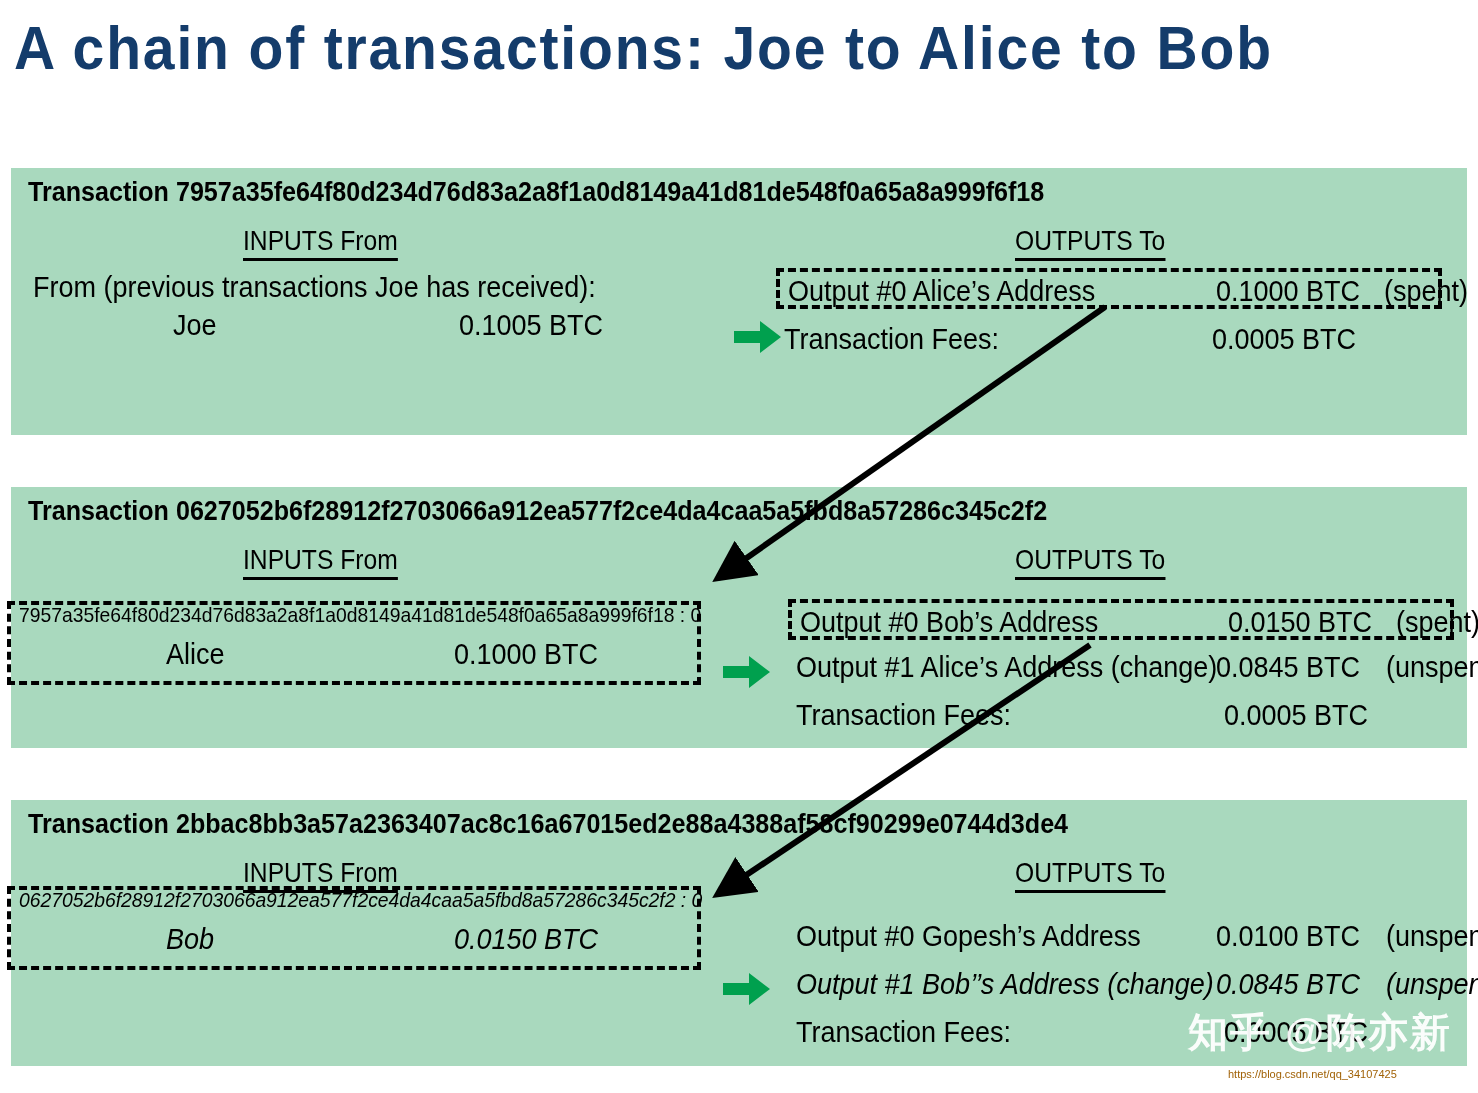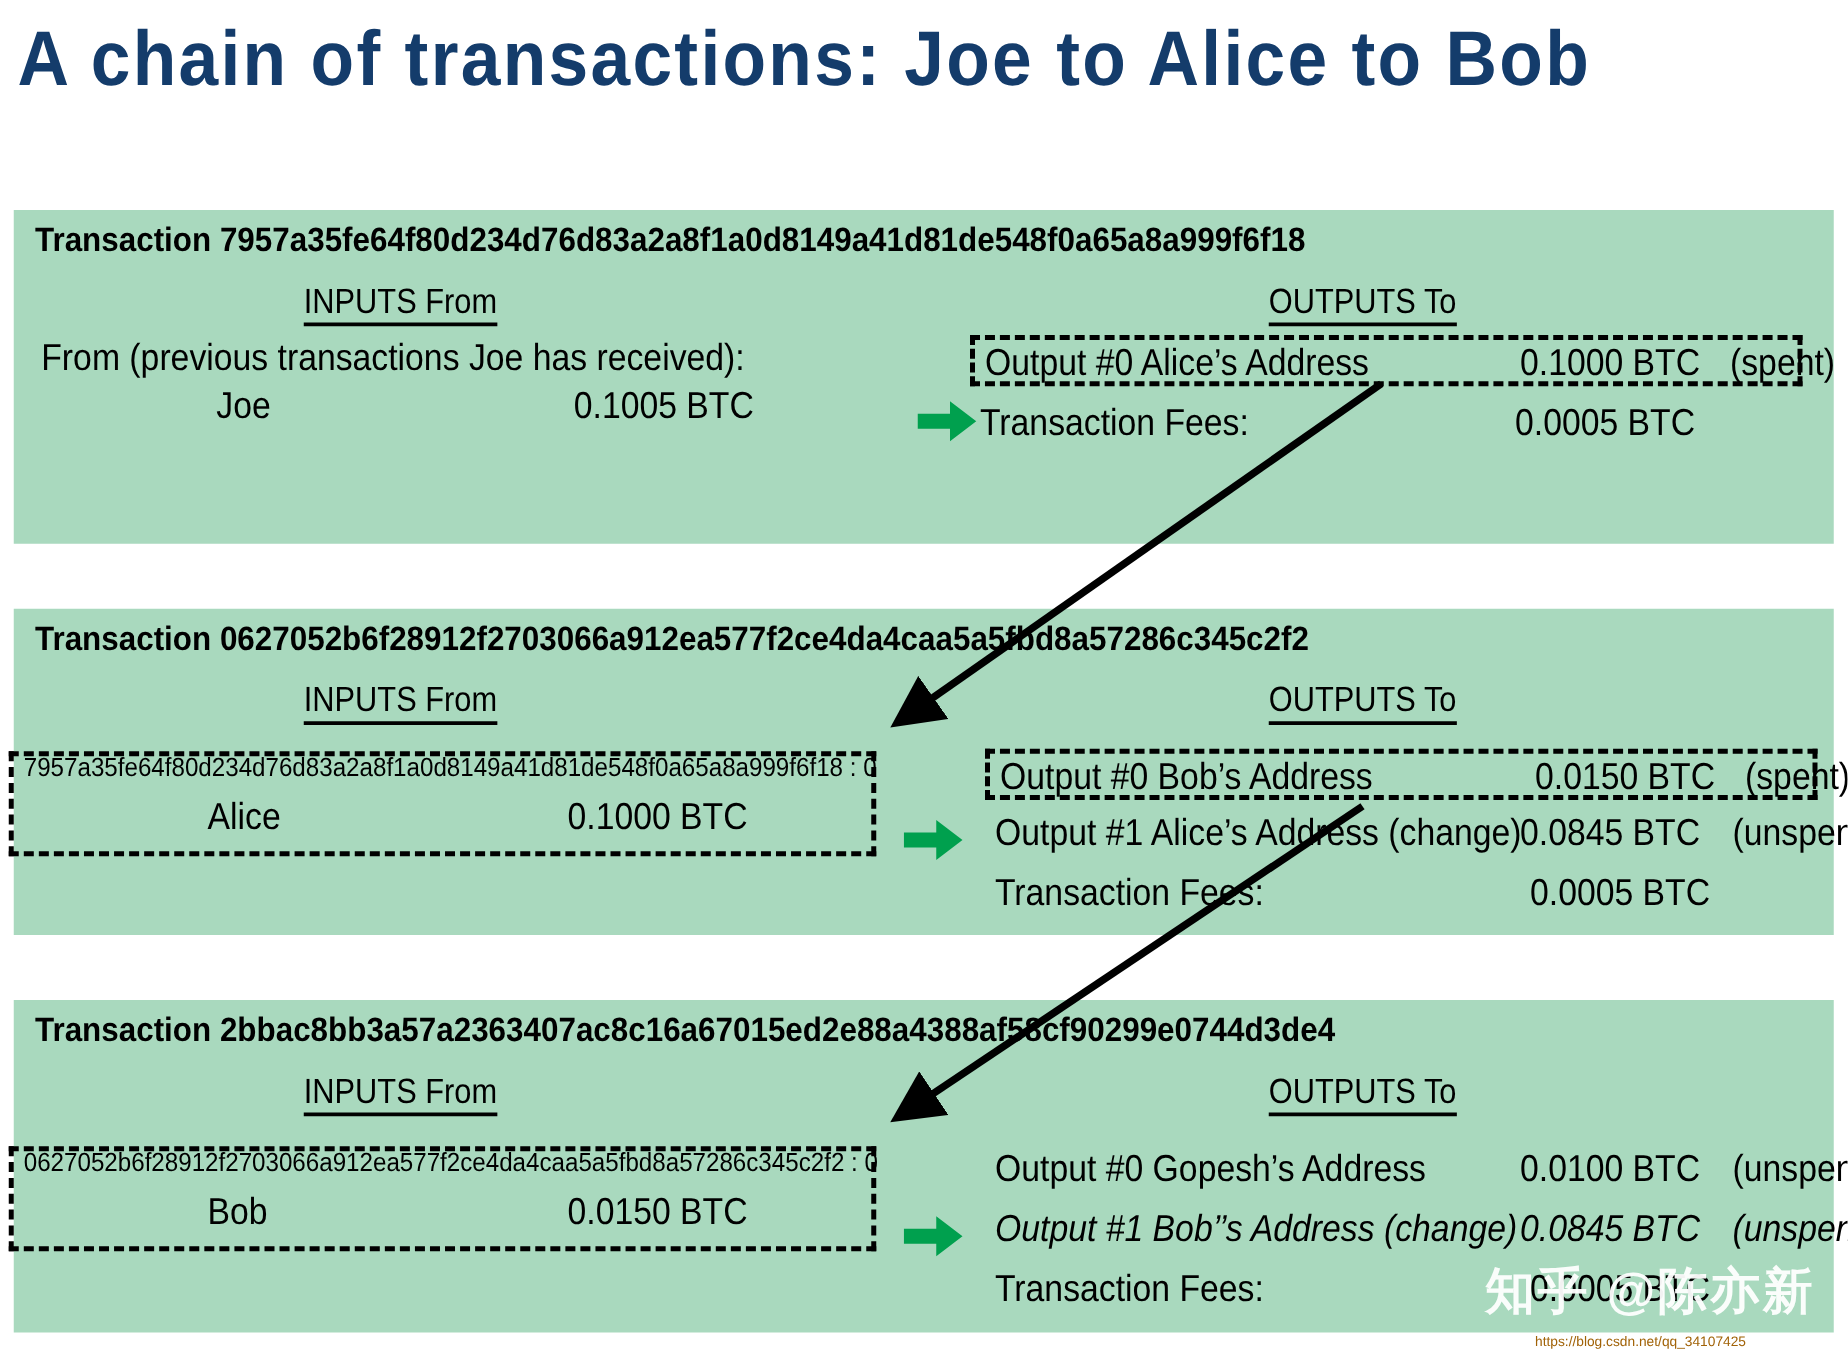--- a/index.html
+++ b/index.html
@@ -248,21 +248,21 @@
   <div class="out-state" style="left:604px;"></div>
 </div>
 
 <div class="tx-panel" id="tx-panel-2">
   <div class="tx-title">Transaction 2bbac8bb3a57a2363407ac8c16a67015ed2e88a4388af58cf90299e0744d3de4</div>
 
   <div class="col-header inputs">INPUTS From</div>
   <div class="col-header outputs">OUTPUTS To</div>
 </div>
 
-<div class="input-box" style="left:7px; top:899px; width:694px; height:84px;">
+<div class="input-box" style="left:7px; top:868px; width:694px; height:84px;font-style:italic;">
   <div class="input-ref">0627052b6f28912f2703066a912ea577f2ce4da4caa5a5fbd8a57286c345c2f2 : 0</div>
   <div class="input-party" style="left:155px; top:32px; transform-origin:left top;">Bob</div>
   <div class="input-amount" style="left:443px; top:32px; transform-origin:left top;">0.0150 BTC</div>
 </div>
 
 <svg class="green-arrow" style="left:723px; top:972px;" viewBox="0 0 48 34">
   <path d="M0 11 H26 V1 L47 17 L26 33 V23 H0 Z" fill="#00a04e"></path>
 </svg>
 
 <div class="out-row" style="left:788px; top:917px;text-align:right;">

